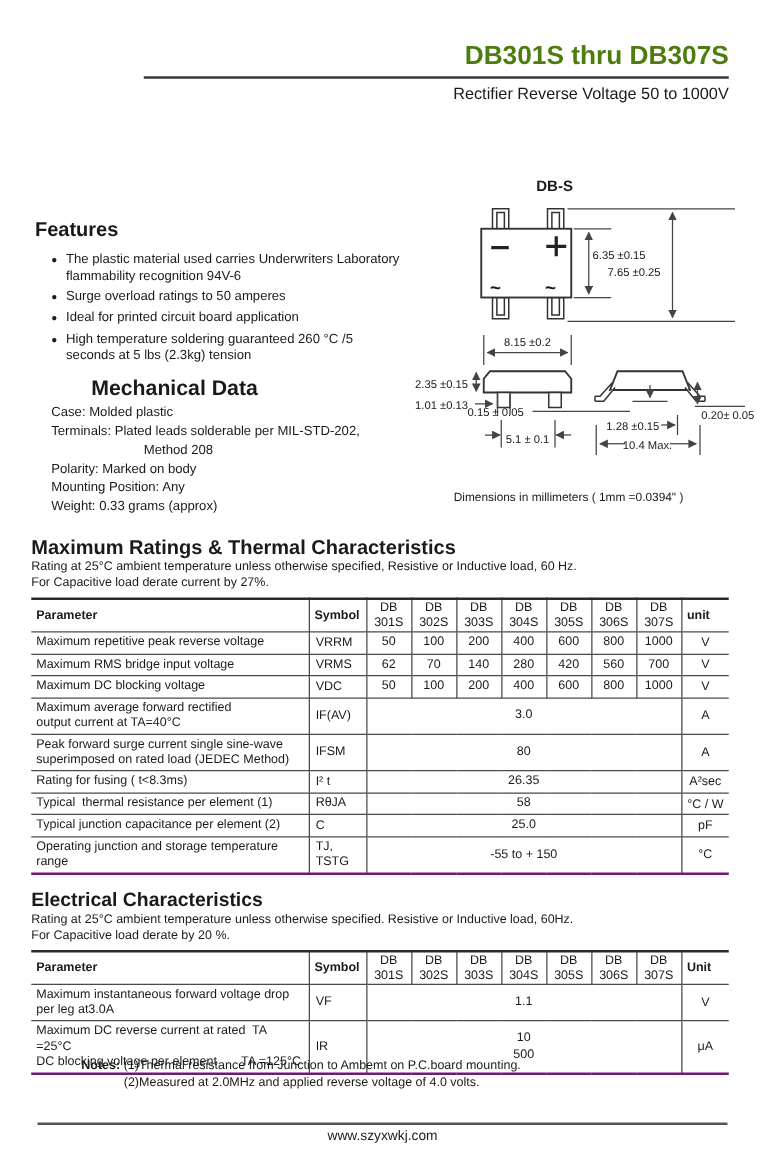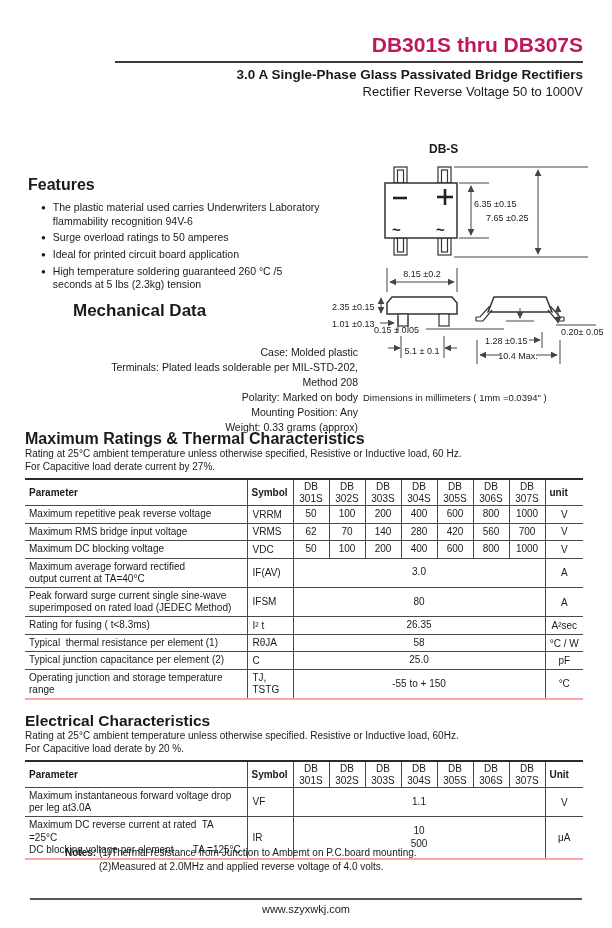--- a/index.html
+++ b/index.html
@@ -13,57 +13,57 @@
   .logo-u .outer{position:absolute;left:0;top:0;width:58px;height:60px;box-sizing:border-box;
     border-left:13px solid #9b9b9b;border-right:13px solid #2e6cb5;border-bottom:13px solid #2e6cb5;
     border-bottom-left-radius:26px;border-bottom-right-radius:26px;}
   .logo-u .inner{position:absolute;left:16px;top:0;width:26px;height:36px;box-sizing:border-box;
     border-left:7px solid #a8a8a8;border-right:7px solid #3a78c2;border-bottom:7px solid #3a78c2;
     border-bottom-left-radius:13px;border-bottom-right-radius:13px;}
   .logo-text{font-size:24px;font-weight:bold;color:#1e3e75;letter-spacing:1px;margin-top:3px;}
 
   
   .titleblock{position:absolute;left:115px;top:33px;right:29px;text-align:right;}
-  .doc-title{font-size:21px;font-weight:bold;color:#be185d;}
+  .doc-title{font-size:21px;font-weight:bold;color:#4d7c0f;}
   .title-rule{border:none;border-top:2px solid #3a3a3a;margin:4px 0 4px 0;}
   .doc-subtitle{font-size:13.5px;font-weight:bold;}
   .doc-voltage{font-size:13px;margin-top:2px;}
 
   
   .features{position:absolute;left:28px;top:176px;width:312px;}
   .features .sec-h{font-size:16px;}
   .featlist{margin-top:7px;margin-left:13px;}
   .feat{display:flex;gap:7px;font-size:10.5px;line-height:1.3;margin-top:3px;}
   .feat .txt{white-space:pre-line;}
   .bullet{flex:0 0 auto;font-size:8px;line-height:1.7;}
 
   .mech{position:absolute;left:28px;top:301px;width:330px;}
   .mech .sec-h{font-size:17px;margin-left:45px;}
-  .mlines{margin-top:24px;margin-left:13px;font-size:10.5px;line-height:1.42;text-align:right;}
+  .mlines{margin-top:2px;margin-left:13px;font-size:10.5px;line-height:1.42;}
   .mline.indent{padding-left:74px;}
 
   
   .pkg{position:absolute;left:330px;top:140px;}
   .pkg text{font-size:9px;fill:#1a1a1a;font-family:"Liberation Sans",sans-serif;}
   .pkg text.lbl{font-size:12px;font-weight:bold;}
   .pkg text.mark{font-size:15px;font-weight:bold;}
   .pkg text.note{font-size:9.5px;}
   .pkg .part{fill:#fff;stroke:#333;stroke-width:1.5;}
   .pkg .pin{fill:#fff;stroke:#333;stroke-width:1.2;}
   .pkg .dim{stroke:#444;stroke-width:1;fill:none;}
   .pkg .mk{stroke:#222;stroke-width:2.6;}
 
   
   .tablesec .sec-h{font-size:16px;}
   .tsub{font-size:10px;line-height:1.25;}
   .ratings{position:absolute;left:25px;top:430px;width:562px;}
   .elec{position:absolute;left:25px;top:712px;width:562px;}
   .elec .sec-h{font-size:15.5px;}
   table.ds{border-collapse:collapse;table-layout:fixed;width:558px;margin-top:5px;
-           border-top:2px solid #2b2b2b;border-bottom:2px solid #fca5a5;}
+           border-top:2px solid #2b2b2b;border-bottom:2px solid #701a75;}
   .ds th,.ds td{border:1px solid #4a4a4a;font-size:10px;padding:2px 3px;vertical-align:middle;}
   .ds tr > *:first-child{border-left:none;}
   .ds tr > *:last-child{border-right:none;}
   .ds thead th{border-top:none;text-align:center;font-weight:bold;line-height:1.15;padding:1px 2px;}
   .ds thead th.al{text-align:left;padding-left:4px;}
   .ds thead th.model{font-weight:normal;}
   .ds td.param{text-align:left;white-space:pre-wrap;line-height:1.22;padding-left:4px;}
   .ds td.sym{text-align:left;padding-left:5px;white-space:pre-line;line-height:1.15;}
   .ds td.val{text-align:center;white-space:pre-line;line-height:1.25;}
   .ds td.unit{text-align:center;}
@@ -76,21 +76,20 @@
 </style>
 </head>
 <body>
 
 <div class="page">
 
 
   <div class="titleblock">
     <div class="doc-title">DB301S thru DB307S</div>
     <hr class="title-rule">
-    <div class="doc-subtitle">3.0  A Single-Phase Glass Passivated Bridge Rectifiers</div>
     <div class="doc-voltage">Rectifier Reverse Voltage 50 to 1000V</div>
   </div>
 
   <svg class="pkg" width="282" height="272" viewBox="0 0 282 272">
     <defs>
       <marker id="ar" viewBox="0 0 10 10" refX="9" refY="5" markerWidth="7" markerHeight="7" orient="auto-start-reverse">
         <path d="M0,0 L10,5 L0,10 z" fill="#444"></path>
       </marker>
     </defs>
     <text class="lbl" x="99" y="13">DB-S</text>

